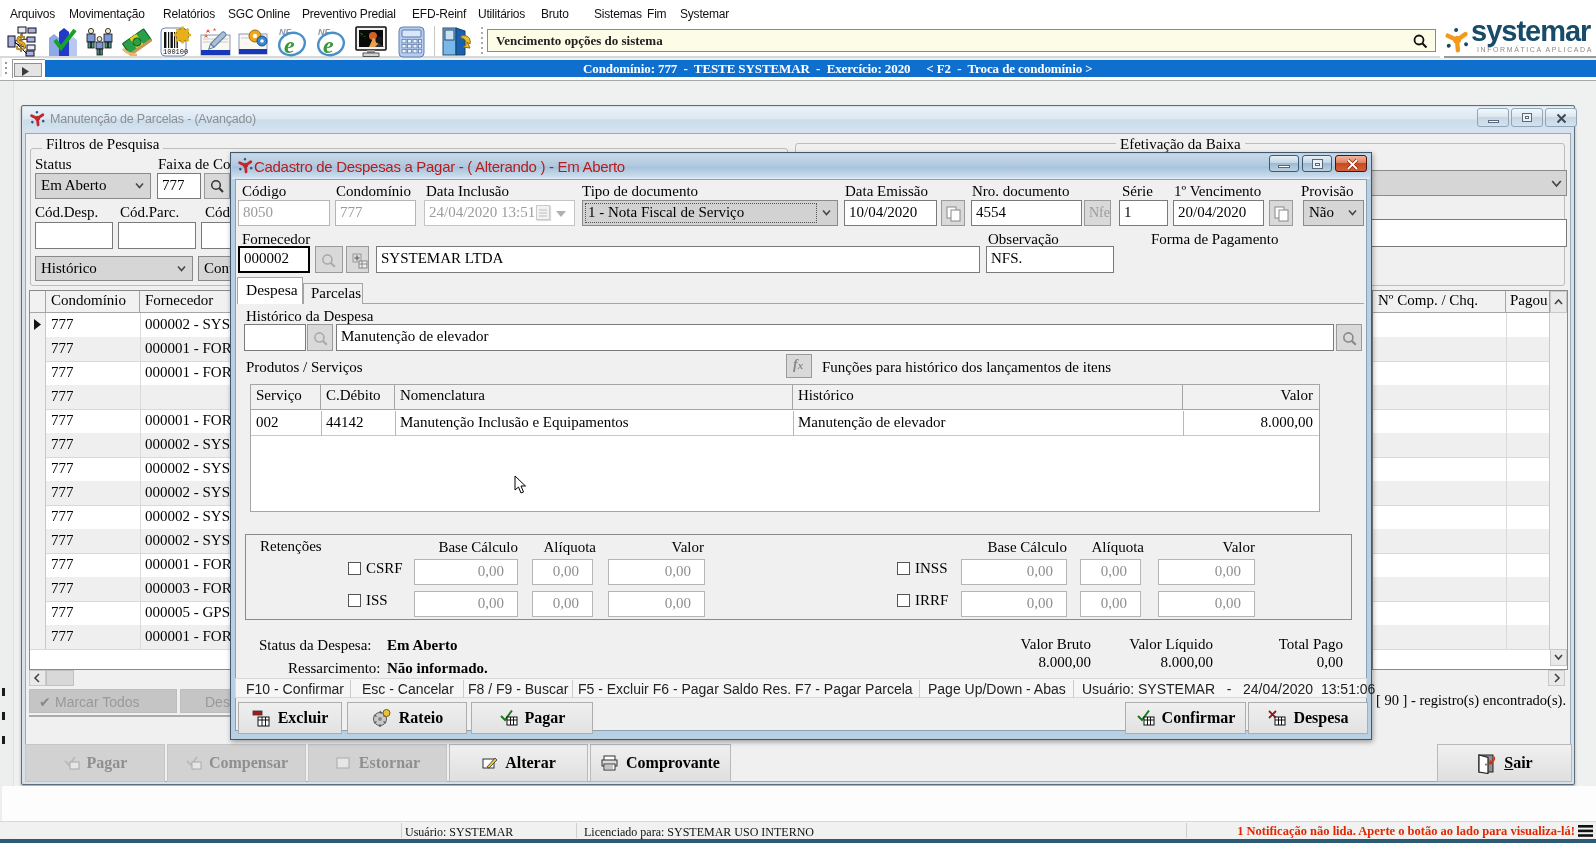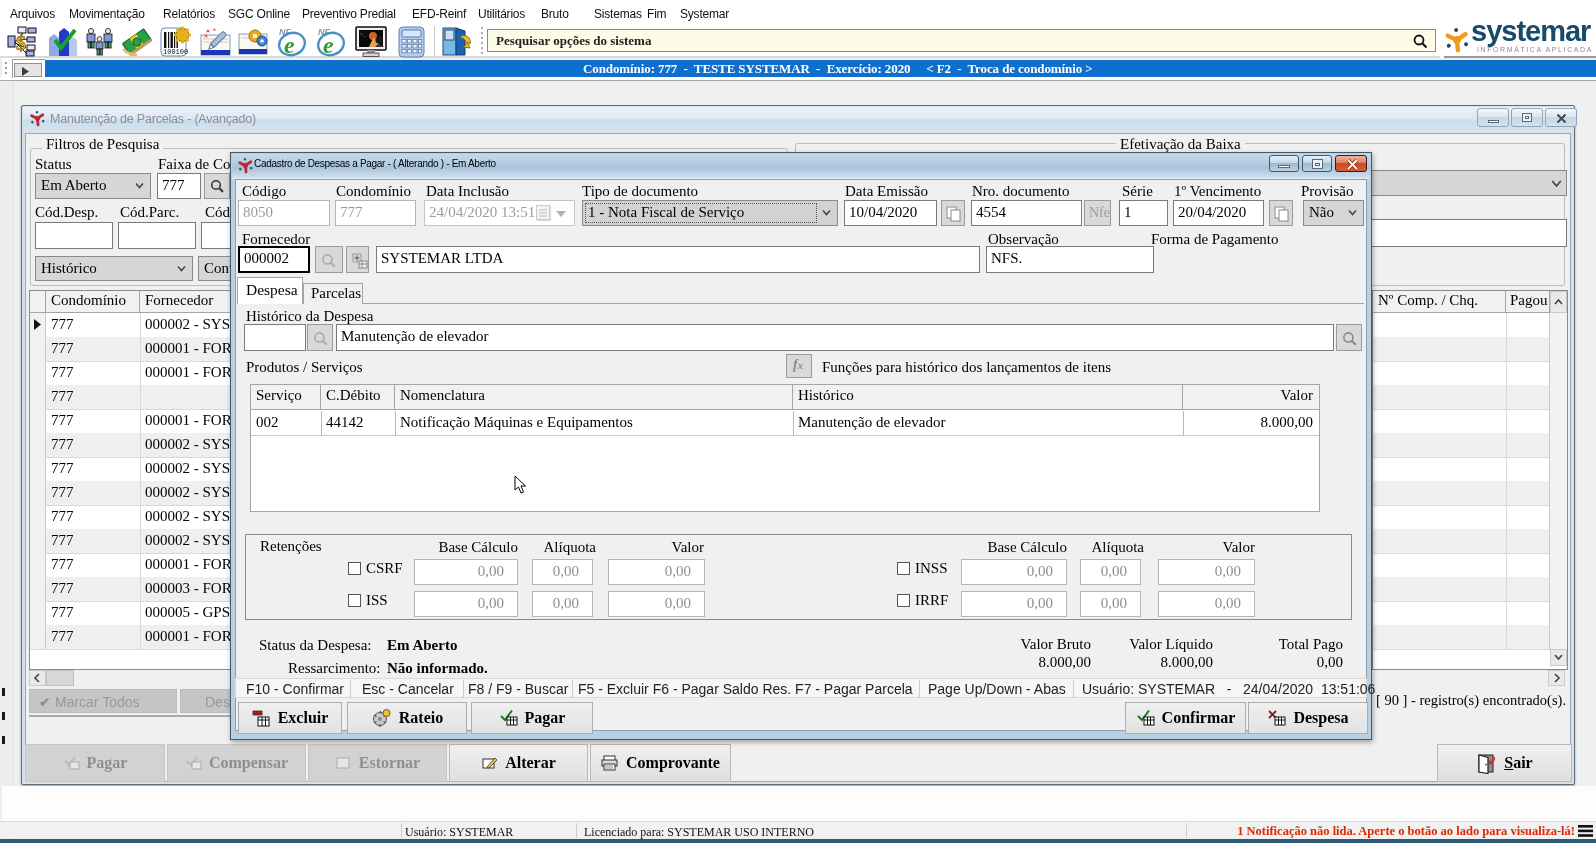--- a/index.html
+++ b/index.html
@@ -221,21 +221,21 @@
   <div class="abs" style="left:434px;top:2px;width:1px;height:30px;background:#C9C9C9"></div>
   <svg class="abs" style="left:441px;top:2px" width="31" height="31" viewBox="0 0 31 31">
       <rect x="2" y="2" width="13" height="27" fill="#78B8E8" stroke="#2A4A6A"></rect>
       <rect x="4" y="4" width="9" height="10" fill="#C8E0F0" stroke="#2A4A6A"></rect>
       <path d="M15 2 L24 5 L24 29 L15 29 Z" fill="#1A60B0" stroke="#12406A"></path>
       <path d="M20 10 C28 8 30 14 29 18 L26 16 L29 22 L22 21 L25 19 C25 15 24 12 20 12 Z" fill="#F0C028" stroke="#8A6A10"></path>
     </svg>
 </div>
 <div class="abs" style="left:481px;top:27px;width:2px;height:27px;background:repeating-linear-gradient(#ABABAB 0 2px,#FFF 2px 5px)"></div>
 <div class="abs" id="searchbox">
-    <span class="txt">Pesquisar opções do sistema</span>
+    <span class="txt">Vencimento opções do sistema</span>
   <svg style="position:absolute;right:6px;top:3px" width="17" height="17" viewBox="0 0 17 17">
       <circle cx="7" cy="7" r="4.5" fill="none" stroke="#111" stroke-width="1.8"></circle>
       <line x1="10.5" y1="10.5" x2="14.5" y2="14.5" stroke="#111" stroke-width="2.2"></line>
     </svg>
 </div>
 
 <div class="abs" id="logo" style="left:1440px;top:20px;width:156px;height:38px;background:#FFF">
   <svg class="abs" style="left:4px;top:6px" width="26" height="28" viewBox="0 0 26 28">
       <g transform="rotate(55 13 14)">
         <g fill="#F39A1B">
@@ -586,21 +586,21 @@
           <rect x="7.1" y="0.6" width="2.8" height="6.6" rx="1.4" transform="rotate(120 8.5 8.5)"></rect>
           <rect x="7.1" y="0.6" width="2.8" height="6.6" rx="1.4" transform="rotate(240 8.5 8.5)"></rect>
         </g>
         <g fill="#2C5878">
           <circle cx="8.5" cy="14.8" r="1.3"></circle>
           <circle cx="8.5" cy="14.8" r="1.3" transform="rotate(120 8.5 8.5)"></circle>
           <circle cx="8.5" cy="14.8" r="1.3" transform="rotate(240 8.5 8.5)"></circle>
         </g>
       </g>
     </svg>
-  <div class="abs sans" style="left:23px;top:5px;font-size:10px;letter-spacing:-0.3px;color:#000000">Cadastro de Despesas a Pagar - ( Alterando ) - Em Aberto</div>
+  <div class="abs sans" style="left:23px;top:5px;font-size:15px;letter-spacing:-0.3px;color:#b91c1c">Cadastro de Despesas a Pagar - ( Alterando ) - Em Aberto</div>
   <div class="wctl" style="left:1038px;top:2px;width:30px;height:17px;background:linear-gradient(#E8F0F7,#C3D6E6 45%,#9FBBD2 50%,#B9D0E2);border:1px solid #3C5A74">
       <div style="position:absolute;left:8px;top:9px;width:12px;height:3px;background:#FFF;border:1px solid #56687A"></div>
     </div>
   <div class="wctl" style="left:1071px;top:2px;width:30px;height:17px;background:linear-gradient(#E8F0F7,#C3D6E6 45%,#9FBBD2 50%,#B9D0E2);border:1px solid #3C5A74">
       <div style="position:absolute;left:9px;top:3px;width:11px;height:10px;background:#EDF2F6;border:1px solid #56687A">
         <div style="position:absolute;left:2px;top:2.5px;width:5px;height:3px;background:#FFF;border:1px solid #56687A"></div>
       </div>
     </div>
   <div class="wctl" style="left:1104px;top:2px;width:32px;height:17px;background:linear-gradient(#F0B49E,#E08060 45%,#C84A22 50%,#D26038);border:1px solid #4A1408">
       <svg style="position:absolute;left:10px;top:2px" width="13" height="13" viewBox="0 0 13 13">
@@ -669,21 +669,21 @@
   <div class="gbtn" style="left:115px;top:93px;width:23px;height:27px">
       <svg style="position:absolute;left:4px;top:5px" width="18" height="18" viewBox="0 0 18 18">
         <rect x="2" y="2" width="8" height="8" fill="#D9D9D9" stroke="#999"></rect>
         <path d="M6 3.5 L6 8.5 M3.5 6 L8.5 6" stroke="#777" stroke-width="1.6"></path>
         <rect x="8" y="9" width="8" height="7" fill="#EEE" stroke="#888"></rect>
         <line x1="8" y1="12" x2="16" y2="12" stroke="#888"></line>
         <line x1="11" y1="9" x2="11" y2="16" stroke="#888"></line>
       </svg>
     </div>
   <div class="input" style="left:145px;top:93px;width:604px;height:27px">SYSTEMAR LTDA</div>
-  <div class="input" style="left:755px;top:93px;width:168px;height:27px">NFS.</div>
+  <div class="input" style="left:755px;top:93px;width:128px;height:27px">NFS.</div>
 
   <div class="abs" style="left:7px;top:150px;width:1126px;height:1px;background:#A5A5A5"></div>
   <div class="abs" style="left:6px;top:124px;width:66px;height:27px;background:#FFF;border:1px solid #A5A5A5;border-bottom:none">
       <span class="lbl" style="left:8px;top:3px;font-size:15.5px">Despesa</span>
     </div>
   <div class="abs" style="left:72px;top:130px;width:60px;height:21px;background:#F0F0F0;border:1px solid #A5A5A5;border-bottom:none">
       <span class="lbl" style="left:7px;top:1px">Parcelas</span>
     </div>
 
   <div class="lbl" style="left:15px;top:155px">Histórico da Despesa</div>
@@ -722,21 +722,21 @@
         <span class="gtx" style="left:5px;top:2px">Histórico</span>
       </div>
     <div class="abs" style="left:932px;top:0;width:136px;height:25px;background:#F1F1F1;border-bottom:1px solid #A5A5A5">
         <span class="gtx" style="right:6px;top:2px">Valor</span>
       </div>
     <div class="abs" style="left:0;top:26px;width:1068px;height:25px;border-bottom:1px solid #C9C9C9">
       <span class="gtx" style="left:5px">002</span>
       <span class="abs" style="left:70px;top:0;width:1px;height:25px;background:#B8B8B8"></span>
         <span class="gtx" style="left:75px">44142</span>
       <span class="abs" style="left:144px;top:0;width:1px;height:25px;background:#B8B8B8"></span>
-        <span class="gtx" style="left:149px">Notificação Máquinas e Equipamentos</span>
+        <span class="gtx" style="left:149px">Manutenção Inclusão e Equipamentos</span>
       <span class="abs" style="left:542px;top:0;width:1px;height:25px;background:#B8B8B8"></span>
         <span class="gtx" style="left:547px">Manutenção de elevador</span>
       <span class="abs" style="left:932px;top:0;width:1px;height:25px;background:#B8B8B8"></span>
         <span class="gtx" style="right:6px">8.000,00</span>
     </div>
   </div>
 
   <div class="abs" style="left:14px;top:381px;width:1107px;height:86px;border:1px solid #8A8A8A"></div>
   <div class="lbl" style="left:29px;top:385px">Retenções</div>
   <div class="lbl" style="left:187px;top:386px;width:100px;text-align:right">Base Cálculo</div>

